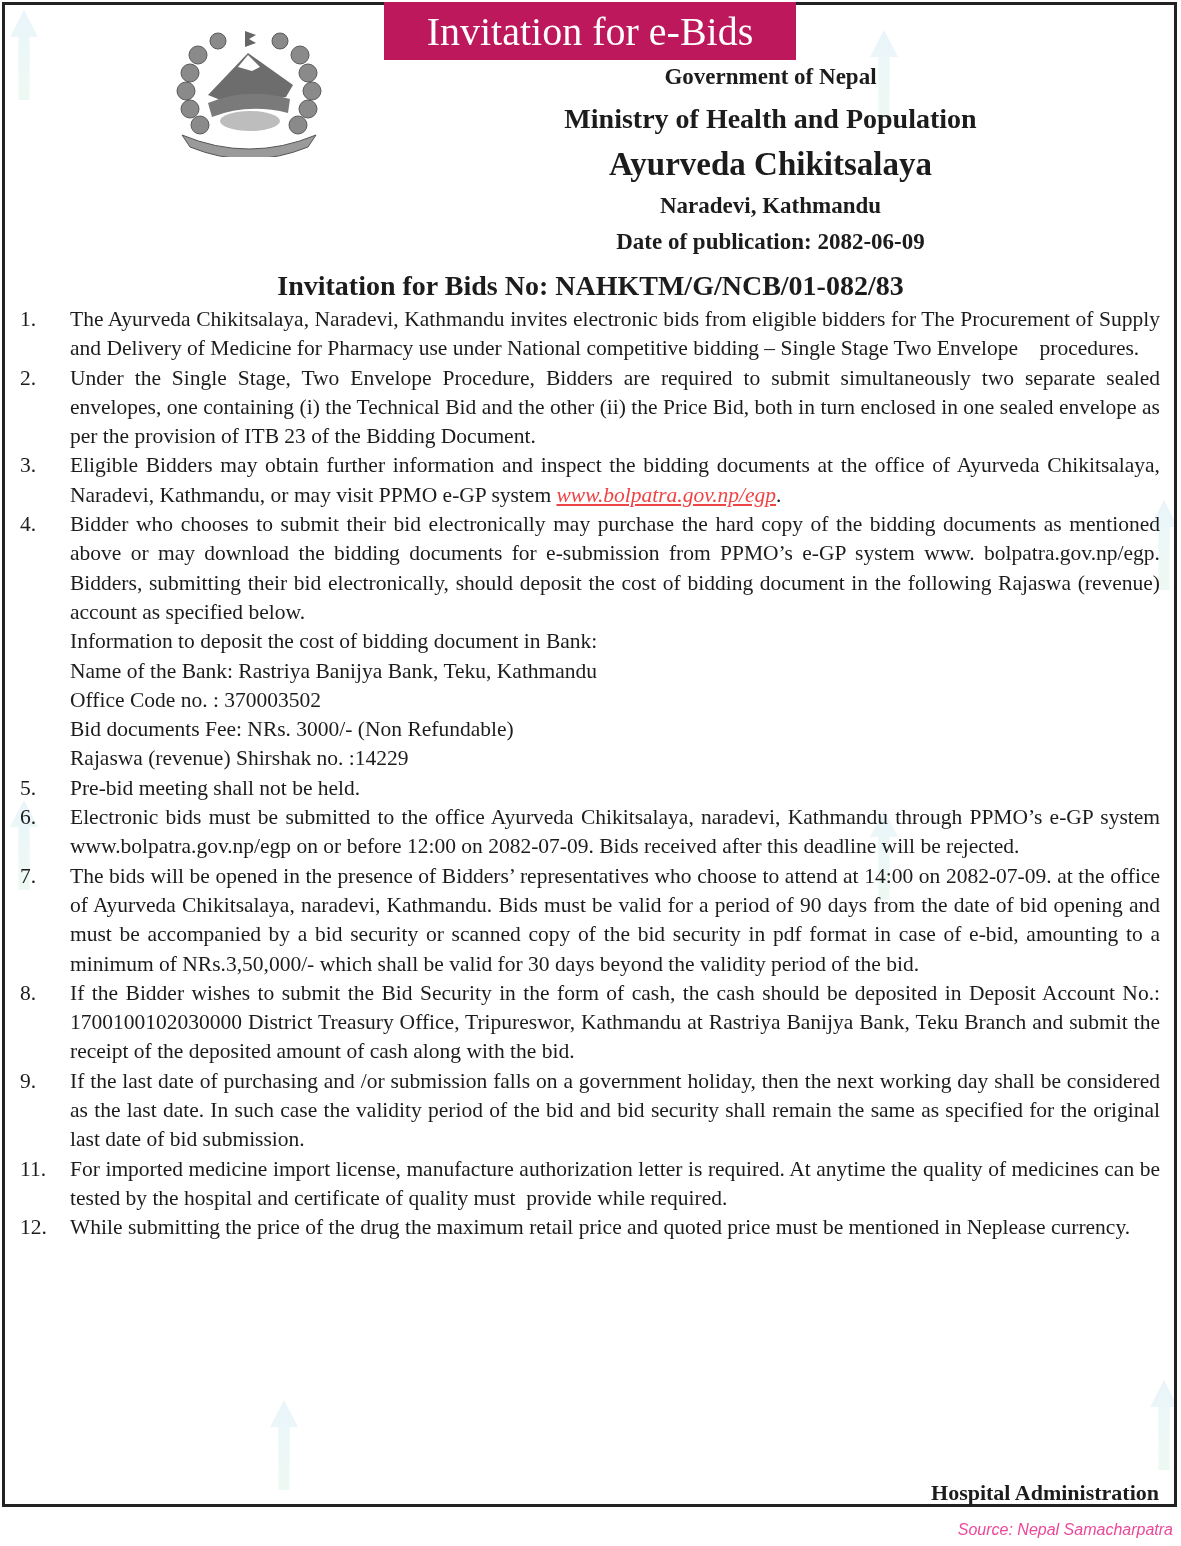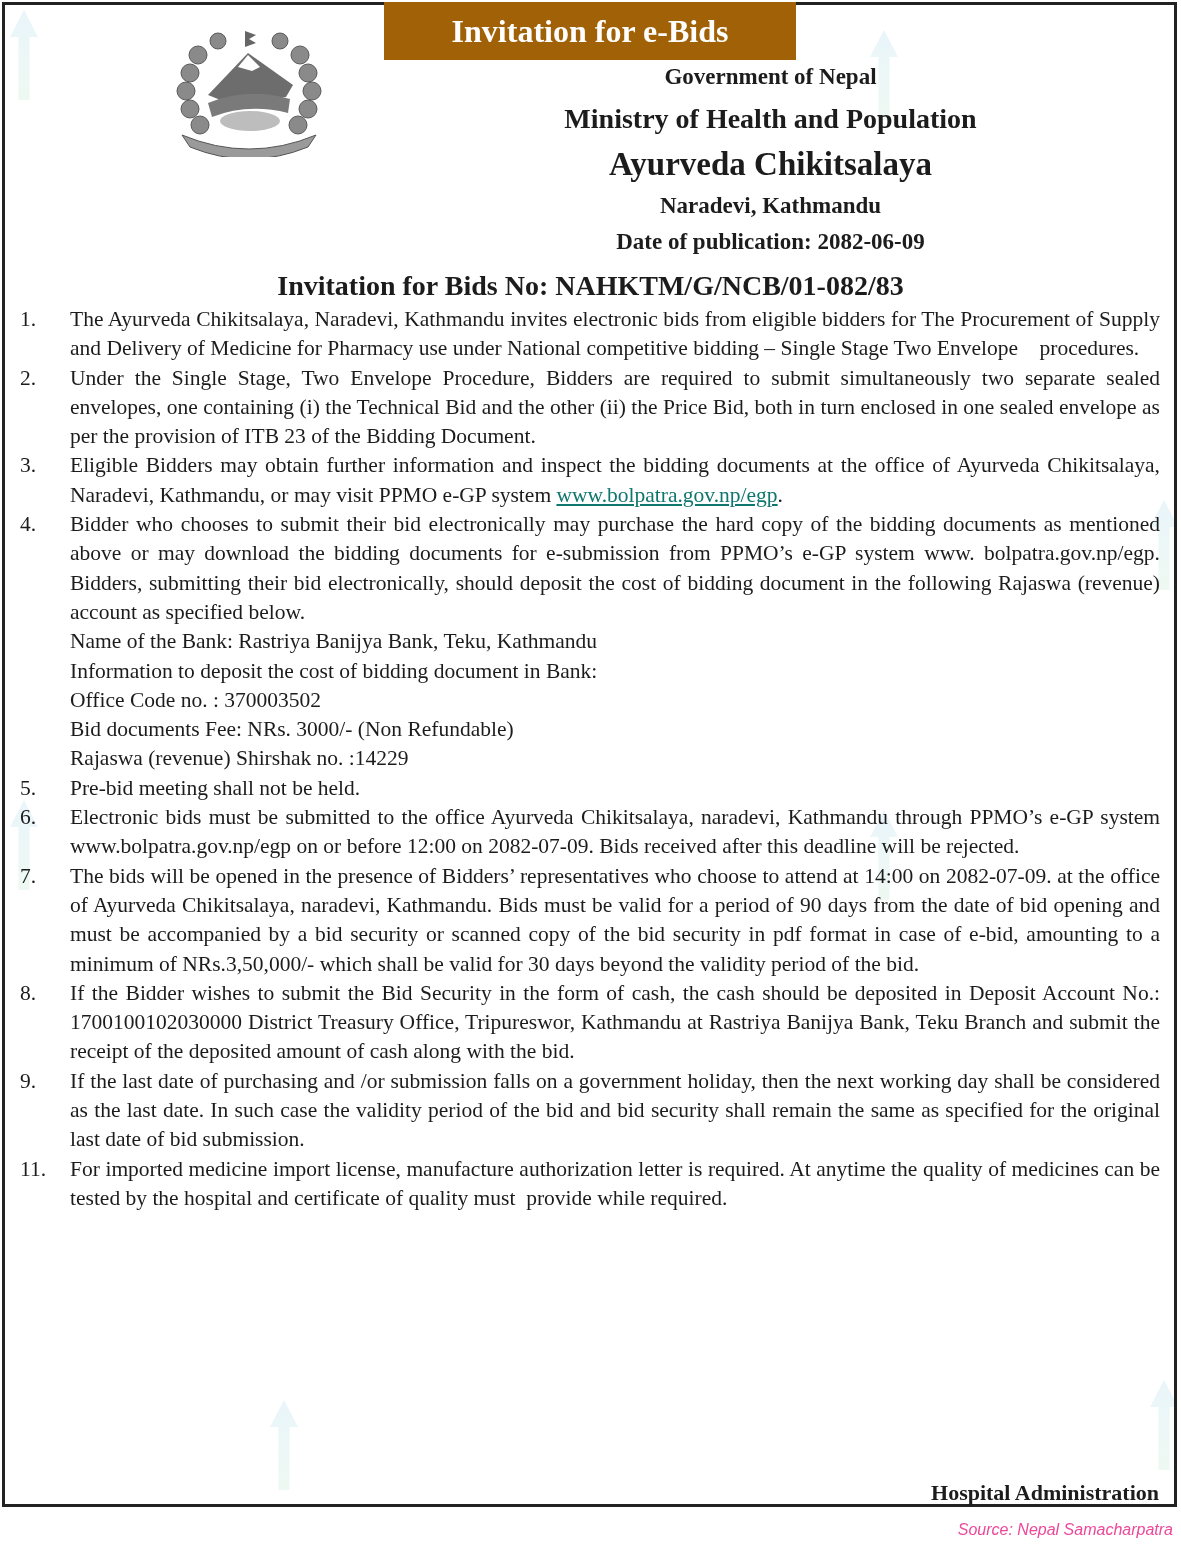--- a/index.html
+++ b/index.html
@@ -1,34 +1,34 @@
 <!DOCTYPE html>
 <html><head>
 <meta charset="utf-8">
 <style>
   html, body { margin: 0; padding: 0; background: #ffffff; }
   body { width: 1181px; height: 1546px; position: relative; overflow: hidden; font-family: "Liberation Serif", "DejaVu Serif", serif; color: #1c1c1c; }
   .watermark { position: absolute; pointer-events: none; z-index: 0; }
   .wm-arrow { position: absolute; width: 28px; height: 90px; background: linear-gradient(180deg, rgba(170,215,240,0.25), rgba(190,230,205,0.25)); clip-path: polygon(50% 0, 100% 30%, 70% 30%, 70% 100%, 30% 100%, 30% 30%, 0 30%); }
   .frame { position: absolute; left: 2px; top: 2px; width: 1175px; height: 1505px; border: 3px solid #222; border-top-width: 3px; box-sizing: border-box; z-index: 1; }
   .emblem { position: absolute; left: 168px; top: 25px; width: 162px; height: 132px; z-index: 2; }
-  .title-box { position: absolute; left: 384px; top: 2px; width: 412px; height: 58px; background: #a16207; color: #ffffff; display: flex; align-items: center; justify-content: center; font-weight: bold; font-size: 32px; z-index: 2; }
+  .title-box { position: absolute; left: 384px; top: 2px; width: 412px; height: 58px; background: #be185d; color: #ffffff; display: flex; align-items: center; justify-content: center; font-weight: normal; font-size: 40px; z-index: 2; }
   .hdr { position: absolute; left: 0; width: 1181px; text-align: center; font-weight: bold; z-index: 2; }
   .hdr.gov { top: 64px; font-size: 23px; left: 180px; }
   .hdr.ministry { top: 103px; font-size: 28px; left: 180px; }
   .hdr.org { top: 146px; font-size: 33px; left: 180px; }
   .hdr.loc { top: 193px; font-size: 23px; left: 180px; }
   .hdr.date { top: 229px; font-size: 23px; left: 180px; }
   .hdr.ifb { top: 270px; font-size: 28px; left: 0; width: 1181px; }
   .body { position: absolute; left: 20px; top: 305px; width: 1140px; font-size: 21.5px; line-height: 29.3px; z-index: 2; }
   .item { display: flex; }
   .num { width: 50px; flex: 0 0 50px; }
   .txt { flex: 1; text-align: justify; }
   .sub { margin-left: 50px; }
-  .link { color: #0f766e; text-decoration: underline; }
+  .link { color: #ef4444; text-decoration: underline; font-style: italic; }
   .signature { position: absolute; right: 22px; top: 1480px; font-size: 22px; font-weight: bold; z-index: 2; }
   .source { position: absolute; right: 8px; top: 1521px; font-family: "Liberation Sans", "DejaVu Sans", sans-serif; font-style: italic; font-size: 16px; color: #ec4899; z-index: 2; }
 </style>
 </head>
 <body>
 
 <div class="watermark">
   <div class="wm-arrow" style="left:870px;top:30px;"></div>
   <div class="wm-arrow" style="left:10px;top:10px;"></div>
   <div class="wm-arrow" style="left:1150px;top:500px;"></div>
@@ -84,22 +84,22 @@
   </div>
   <div class="item">
     <div class="num">3.</div>
     <div class="txt"><span>Eligible Bidders may obtain further information and inspect the bidding documents at the office of Ayurveda Chikitsalaya, Naradevi, Kathmandu, or may visit PPMO e-GP system </span><span class="link">www.bolpatra.gov.np/egp</span><span>.</span></div>
   </div>
   <div class="item">
     <div class="num">4.</div>
     <div class="txt">Bidder who chooses to submit their bid electronically may purchase the hard copy of the bidding documents as mentioned above or may download the bidding documents for e-submission from PPMO’s e-GP system www. bolpatra.gov.np/egp. Bidders, submitting their bid electronically, should deposit the cost of bidding document in the following Rajaswa (revenue) account as specified below.</div>
   </div>
   <div class="sub">
+    <div>Information to deposit the cost of bidding document in Bank:</div>
     <div>Name of the Bank: Rastriya Banijya Bank, Teku, Kathmandu</div>
-    <div>Information to deposit the cost of bidding document in Bank:</div>
     <div>Office Code no. : 370003502</div>
     <div>Bid documents Fee: NRs. 3000/- (Non Refundable)</div>
     <div>Rajaswa (revenue) Shirshak no. :14229</div>
   </div>
   <div class="item">
     <div class="num">5.</div>
     <div class="txt">Pre-bid meeting shall not be held.</div>
   </div>
   <div class="item">
     <div class="num">6.</div>
@@ -114,16 +114,20 @@
     <div class="txt">If the Bidder wishes to submit the Bid Security in the form of cash, the cash should be deposited in Deposit Account No.: 1700100102030000 District Treasury Office, Tripureswor, Kathmandu at Rastriya Banijya Bank, Teku Branch and submit the receipt of the deposited amount of cash along with the bid.</div>
   </div>
   <div class="item">
     <div class="num">9.</div>
     <div class="txt">If the last date of purchasing and /or submission falls on a government holiday, then the next working day shall be considered as the last date. In such case the validity period of the bid and bid security shall remain the same as specified for the original last date of bid submission.</div>
   </div>
   <div class="item">
     <div class="num">11.</div>
     <div class="txt">For imported medicine import license, manufacture authorization letter is required. At anytime the quality of medicines can be tested by the hospital and certificate of quality must &nbsp;provide while required.</div>
   </div>
+  <div class="item">
+    <div class="num">12.</div>
+    <div class="txt">While submitting the price of the drug the maximum retail price and quoted price must be mentioned in Neplease currency.</div>
+  </div>
 </div>
 
 <div class="signature">Hospital Administration</div>
 <div class="source">Source: Nepal Samacharpatra</div>
 
 </body></html>

